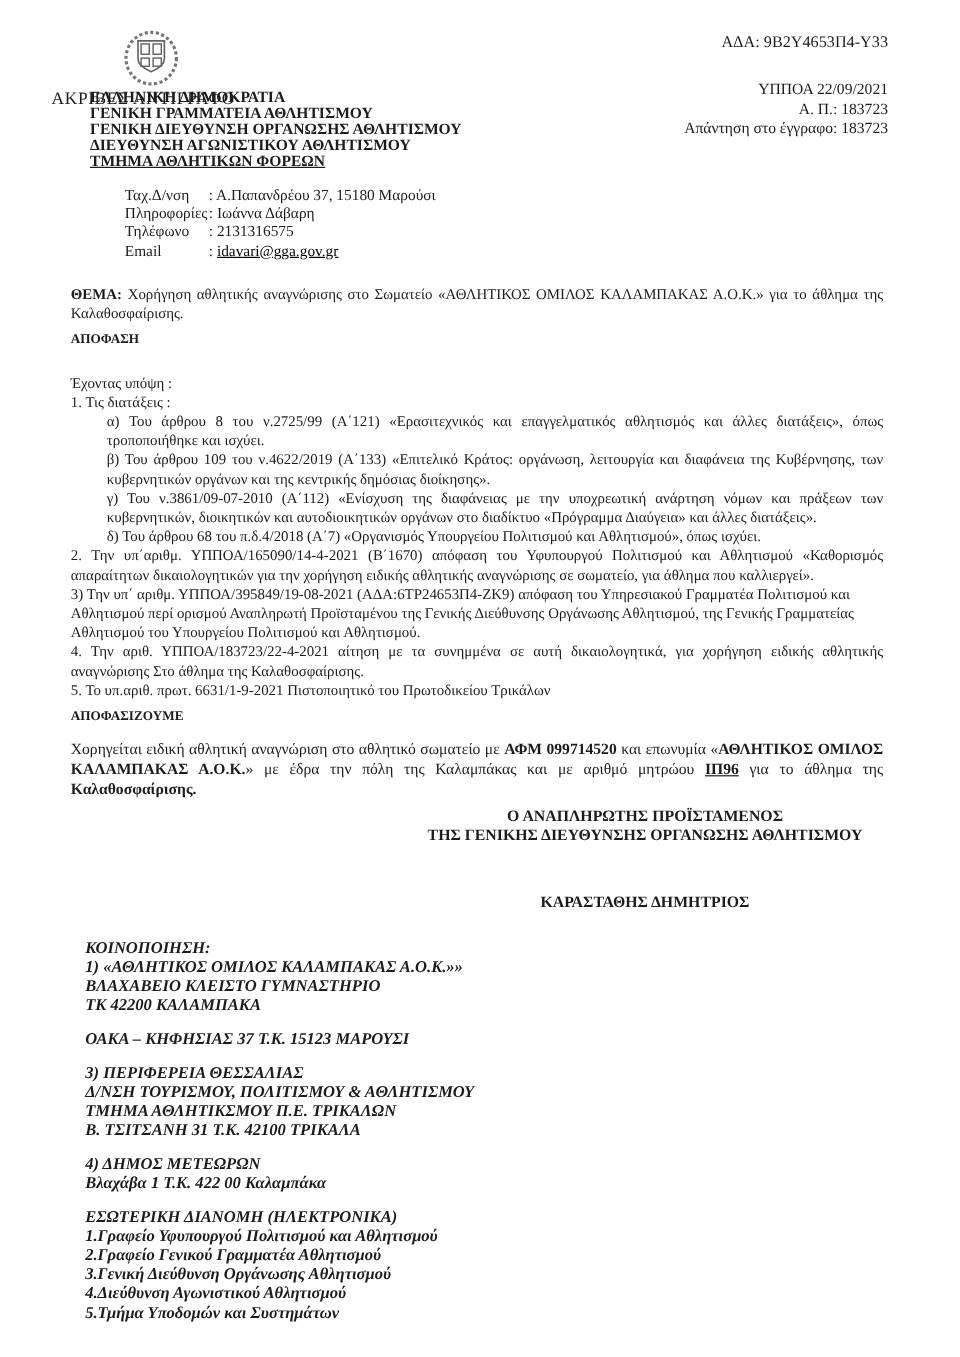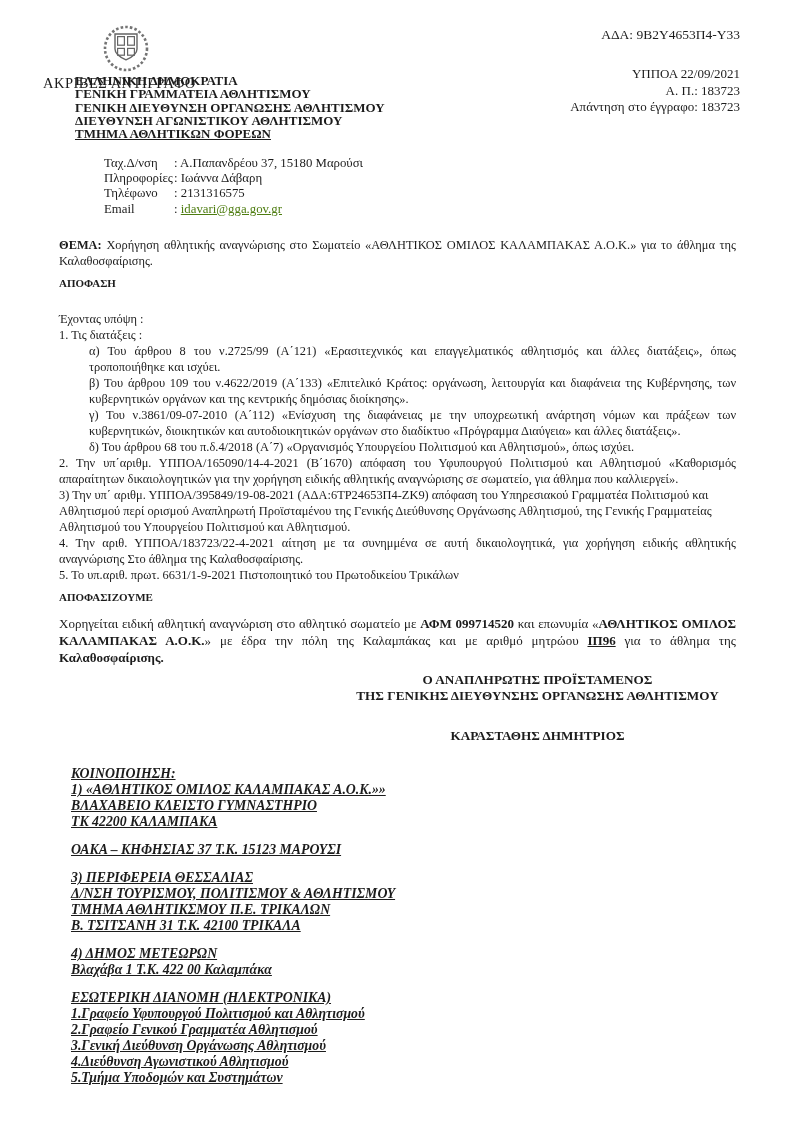--- a/index.html
+++ b/index.html
@@ -8,39 +8,39 @@
     font-family:"Liberation Serif","DejaVu Serif",serif;color:#1c1c1c;font-size:13px;
   }
   
   .logo{position:absolute;left:101px;top:25px;opacity:.85;}
   .stamp{position:absolute;left:43px;top:45px;font-size:14.5px;letter-spacing:.5px;white-space:nowrap;margin-top:30px;}
   .ada{position:absolute;right:60px;top:27px;font-size:13.5px;white-space:nowrap;}
   .org-header{position:absolute;left:75px;top:74px;font-weight:bold;font-size:13px;line-height:13.3px;white-space:nowrap;}
   .org-header .u{text-decoration:underline;}
   .contact{position:absolute;left:64px;top:156px;font-size:12.8px;line-height:15.2px;white-space:nowrap;margin-left:40px;}
   .contact .lab{display:inline-block;width:70px;}
-  .email-link{color:#4d7c0f;text-decoration:underline;cursor:pointer;}
+  .email-link{color:#000000;text-decoration:underline;cursor:pointer;}
   .proto{position:absolute;right:60px;top:66px;text-align:right;font-size:13px;line-height:16.5px;white-space:nowrap;}
   
   .content{position:absolute;left:59px;top:237px;width:677px;}
   .p{margin:0;line-height:16px;font-size:12.4px;}
   .just{text-align:justify;}
   .sub{padding-left:30px;}
   .bold{font-weight:bold;}
   .h-center{margin:0;text-align:left;font-weight:bold;font-size:11px;line-height:16px;}
   #h-apofasi{margin:6px 0 20px 0;}
   #h-apofasizoume{margin:6px 0 10px 0;}
   .operative{margin:0;line-height:17px;font-size:13px;}
   .operative .b{font-weight:bold;}
   .operative .bu{font-weight:bold;text-decoration:underline;}
   .sig{margin:6px 0 0 280px;width:397px;text-align:center;font-weight:bold;font-size:13.2px;line-height:16px;}
-  .sig .name{margin-top:24px;}
+  .sig .name{margin-top:40px;}
   .notif{margin:22px 0 0 12px;font-weight:bold;font-style:italic;font-size:13.8px;line-height:16px;}
   .gap{height:12px;}
-  .nline{margin:0;white-space:nowrap;text-decoration:underline;}
+  .nline{margin:0;white-space:nowrap;}
 </style>
 </head>
 <body>
 
 <div class="page">
 
   <svg class="logo" width="50" height="47" viewBox="0 0 50 47">
     <ellipse cx="25" cy="23.5" rx="21" ry="21.5" fill="none" stroke="#5c5c5c" stroke-width="2.6" stroke-dasharray="2.6 2.1"></ellipse>
     <path d="M14,9 h22 v15 c0,5.4 -6.2,8.8 -11,10.8 c-4.8,-2 -11,-5.4 -11,-10.8 z" fill="#ffffff" stroke="#4a4a4a" stroke-width="1.4"></path>
     <rect x="16.6" y="11.6" width="6.8" height="8.6" fill="none" stroke="#4a4a4a" stroke-width="1.2"></rect>

